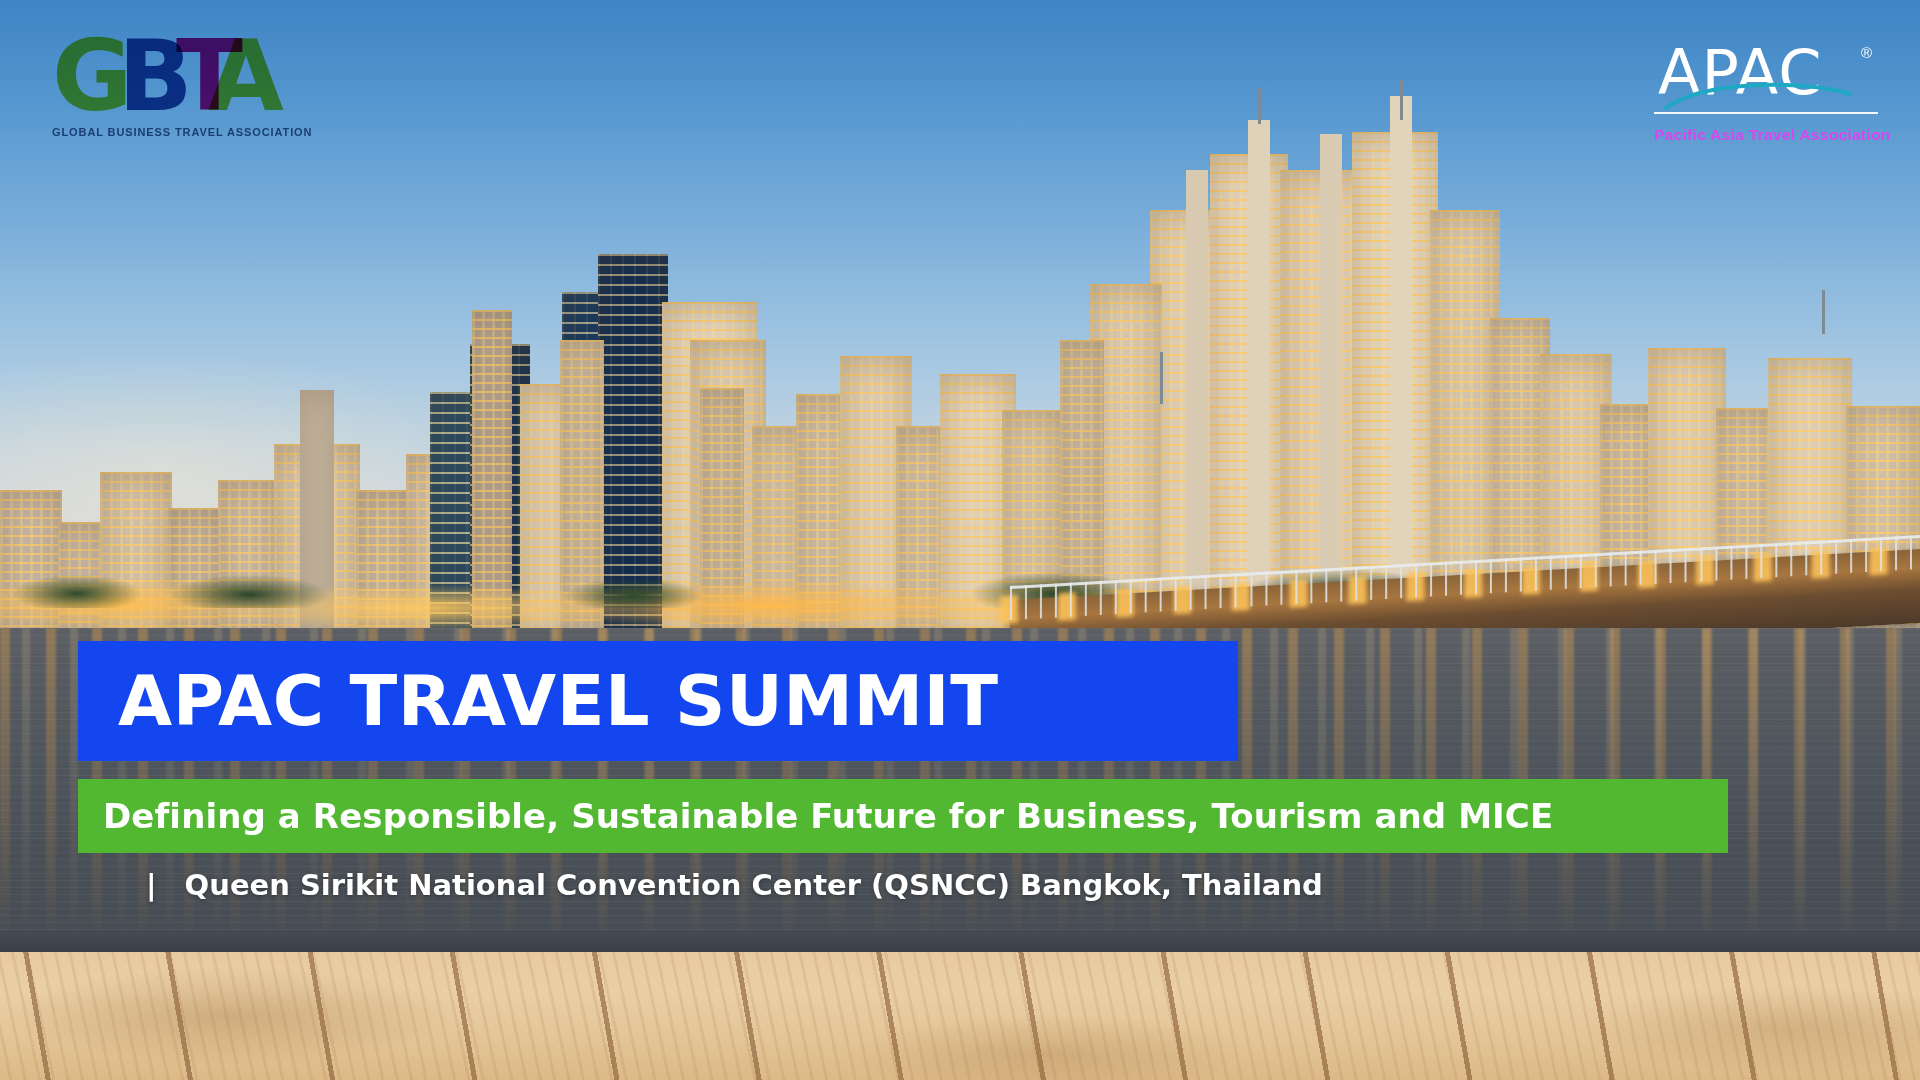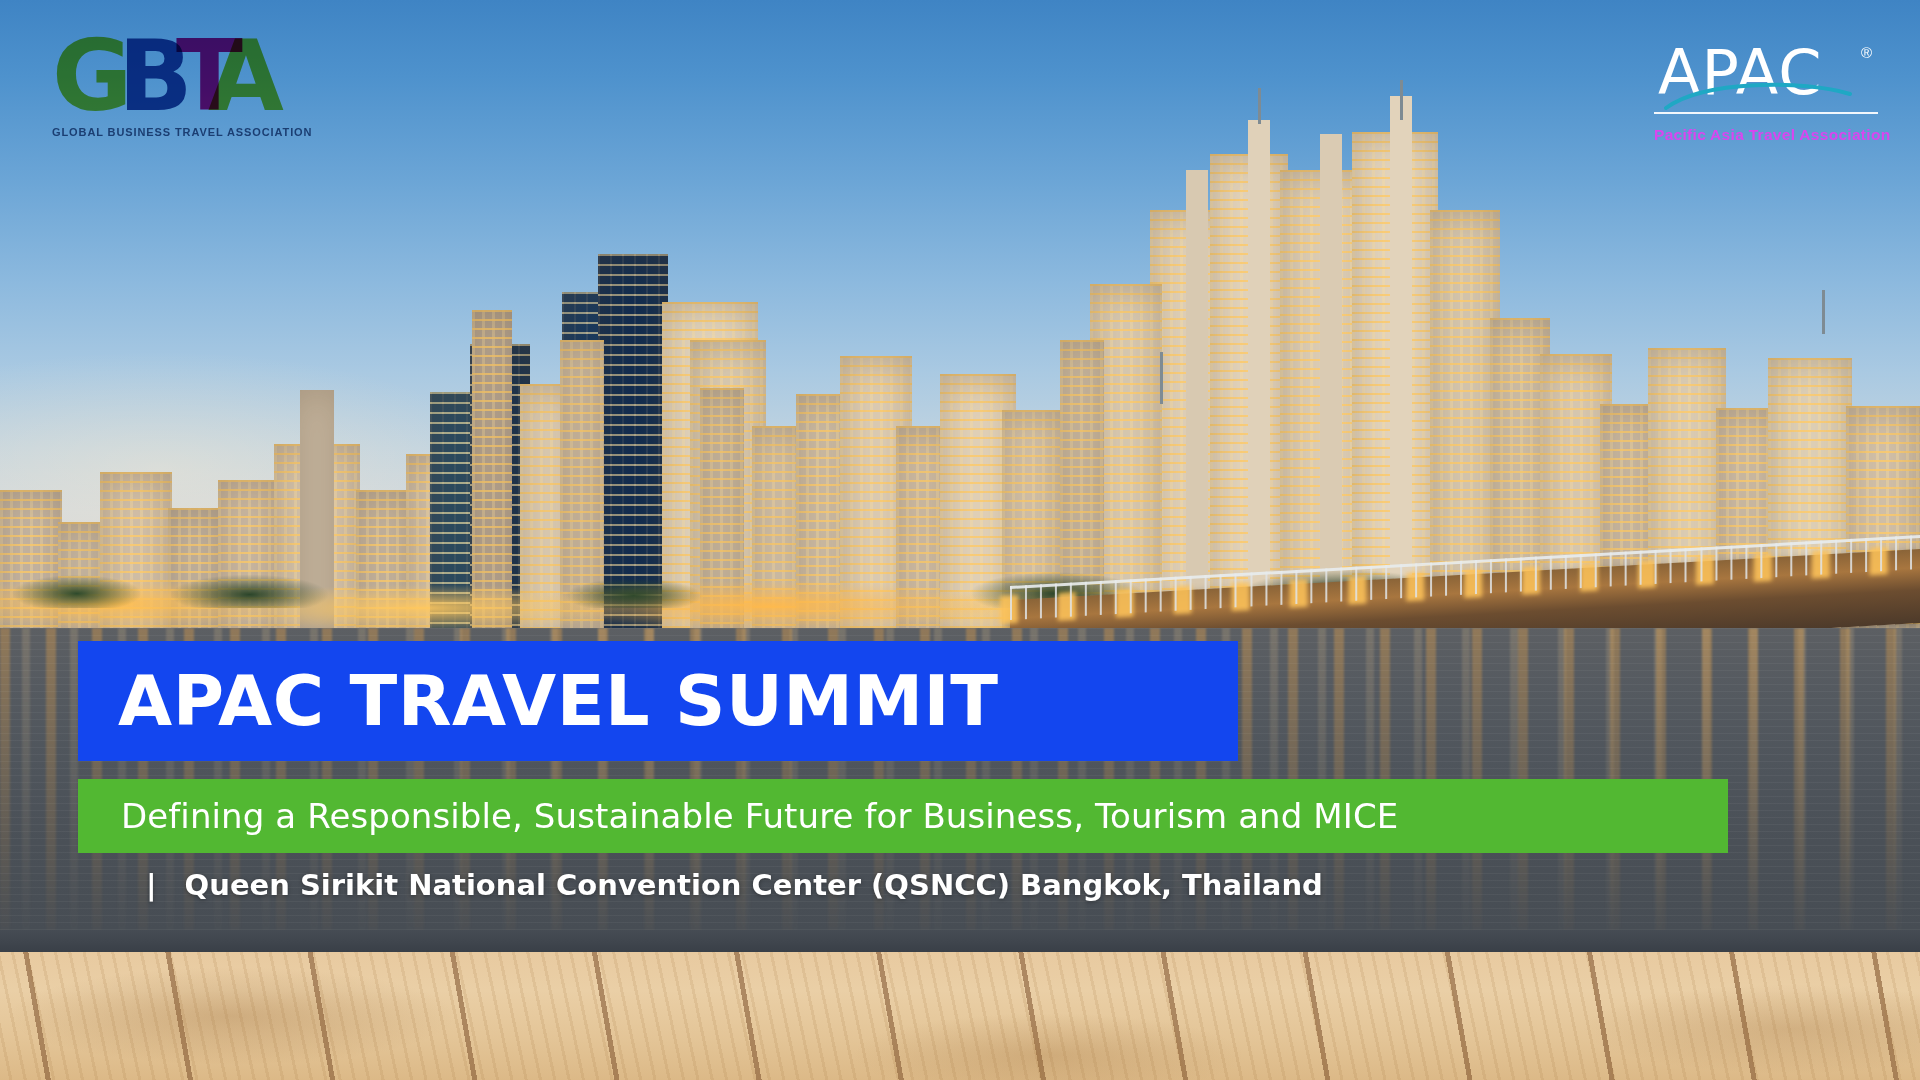--- a/index.html
+++ b/index.html
@@ -249,24 +249,24 @@
 
   .sub-bar {
     position:absolute; left:78px; top:779px;
     width:1650px; height:74px;
     background:#52b832;
     display:flex; align-items:center;
   }
   .sub-text {
     color:#ffffff;
     font-family:"DejaVu Sans", sans-serif;
-    font-weight:normal;
+    font-weight:bold;
     font-size:34px;
     letter-spacing:.1px;
-    padding-left:43px;
+    padding-left:25px;
     white-space:nowrap;
   }
 
   .meta-row {
     position:absolute; left:118px; top:868px;
     display:flex; align-items:center; gap:0px;
     color:#ffffff;
     font-family:"DejaVu Sans", sans-serif;
     font-weight:bold;
     font-size:29px;

